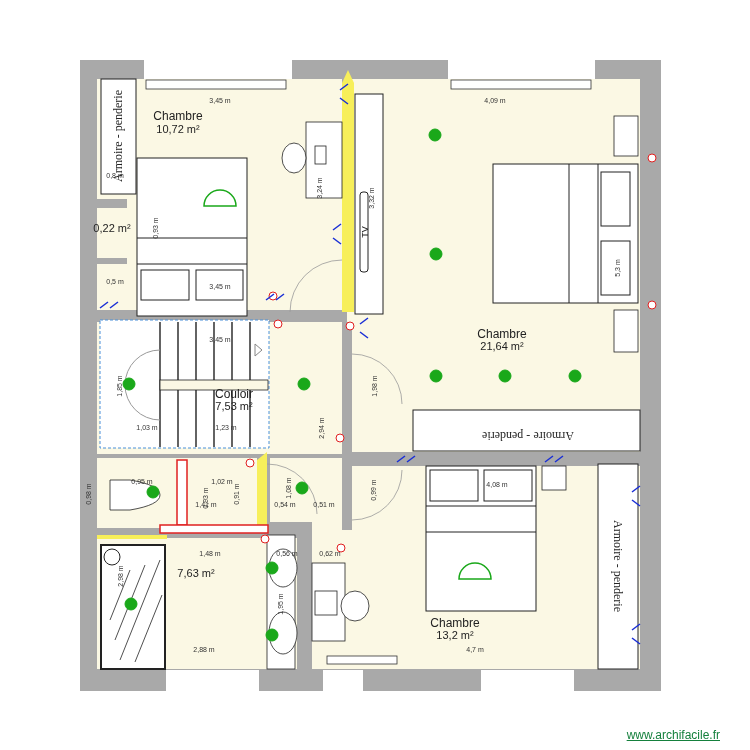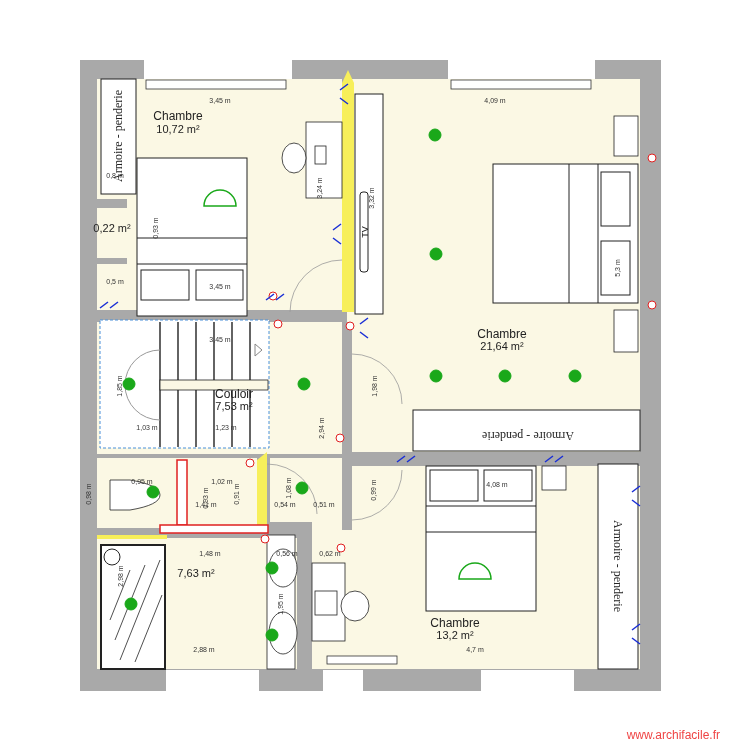--- a/index.html
+++ b/index.html
@@ -3,21 +3,21 @@
 <meta charset="utf-8">
 <style>
   html, body { margin: 0; padding: 0; background: #ffffff; }
   body { width: 750px; height: 750px; position: relative; overflow: hidden;
          font-family: "Liberation Sans", sans-serif; }
   #plan { position: absolute; left: 0; top: 0; width: 750px; height: 750px; }
   .room-name { font-size: 12px; fill: #222; text-anchor: middle; }
   .room-area { font-size: 11px; fill: #222; text-anchor: middle; }
   .dim { font-size: 7px; fill: #333; text-anchor: middle; }
   .serif-label { font-family: "Liberation Serif", serif; font-size: 12px; fill: #222; }
-  .watermark { position: absolute; right: 30px; top: 728px; font-size: 12px; color: #ef4444; }
+  .watermark { position: absolute; right: 30px; top: 728px; font-size: 12px; color: #15803d; text-decoration: underline; }
 </style>
 </head>
 <body>
 
 <svg id="plan" viewBox="0 0 750 750" xmlns="http://www.w3.org/2000/svg">
 
   <rect x="80" y="60" width="581" height="631" fill="#a9a9a9"></rect>
 
   <g fill="#fbf8e4">
     <rect x="97" y="79" width="245" height="239"></rect>

